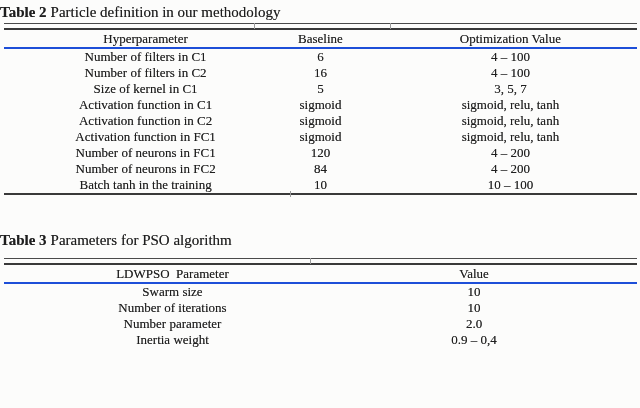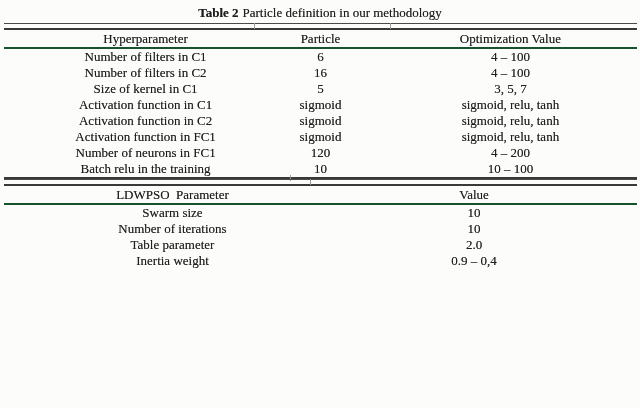--- a/index.html
+++ b/index.html
@@ -12,22 +12,21 @@
     font-family: "Liberation Serif", "DejaVu Serif", serif;
     color: #1e1e1e;
   }
   .page {
     position: relative;
     width: 640px;
     height: 408px;
     text-shadow: 0 0 0.4px rgba(25,25,25,0.55);
   }
   .caption {
-    text-align: center;
-    font-size: 13px;
+    font-size: 15px;
     line-height: 15px;
     height: 15px;
   }
   .caption.c2 { margin: 5px 0 3px 0; }
   .caption.c3 { margin: 38px 0 10px 0; }
   .cap-label { font-weight: bold; margin-right: 4px; }
   .tbl-wrap {
     position: relative;
     margin: 0 3px 0 4px; 
   }
@@ -48,21 +47,21 @@
   }
   table.tbl th, table.tbl td {
     font-weight: normal;
     text-align: center;
     padding: 0;
     white-space: pre;
     overflow: hidden;
   }
   table.tbl th {
     height: 17px;
-    border-bottom: 2px solid #14532d;
+    border-bottom: 2px solid #1d4ed8;
   }
   .t2 td { height: 16px; }
   .t3 td { height: 15.5px; }
   .t2 .col1, .t3 .col1 { padding-left: 30px; }
   .tick {
     position: absolute;
     width: 1px;
     height: 6px;
     background: #9a9a9a;
   }
@@ -82,21 +81,21 @@
     <span class="tick" style="left:386px; top:0;"></span>
     <table class="tbl">
       <colgroup>
         <col style="width:40%">
         <col style="width:20%">
         <col style="width:40%">
       </colgroup>
       <thead>
         <tr>
           <th class="col1">Hyperparameter</th>
-          <th>Particle</th>
+          <th>Baseline</th>
           <th>Optimization Value</th>
         </tr>
       </thead>
       <tbody id="t2body">
           <tr>
             <td class="col1">Number of filters in C1</td>
             <td>6</td>
             <td>4 – 100</td>
           </tr>
           <tr>
@@ -123,30 +122,38 @@
             <td class="col1">Activation function in FC1</td>
             <td>sigmoid</td>
             <td>sigmoid, relu, tanh</td>
           </tr>
           <tr>
             <td class="col1">Number of neurons in FC1</td>
             <td>120</td>
             <td>4 – 200</td>
           </tr>
           <tr>
-            <td class="col1">Batch relu in the training</td>
+            <td class="col1">Number of neurons in FC2</td>
+            <td>84</td>
+            <td>4 – 200</td>
+          </tr>
+          <tr>
+            <td class="col1">Batch tanh in the training</td>
             <td>10</td>
             <td>10 – 100</td>
           </tr>
         </tbody>
     </table>
     <div class="rule-bottom"></div>
     <span class="tick" style="left:286px; bottom:-2px;"></span>
   </div>
 
+  <div class="caption c3">
+    <span class="cap-label">Table 3</span><span>Parameters for PSO algorithm</span>
+  </div>
 
   <div class="tbl-wrap t3">
     <div class="rule-double"></div>
     <span class="tick" style="left:306px; top:0;"></span>
     <table class="tbl">
       <colgroup>
         <col style="width:48.5%">
         <col style="width:51.5%">
       </colgroup>
       <thead>
@@ -158,21 +165,21 @@
       <tbody id="t3body">
           <tr>
             <td class="col1">Swarm size</td>
             <td>10</td>
           </tr>
           <tr>
             <td class="col1">Number of iterations</td>
             <td>10</td>
           </tr>
           <tr>
-            <td class="col1">Table parameter</td>
+            <td class="col1">Number parameter</td>
             <td>2.0</td>
           </tr>
           <tr>
             <td class="col1">Inertia weight</td>
             <td>0.9 – 0,4</td>
           </tr>
         </tbody>
     </table>
 
   </div>

